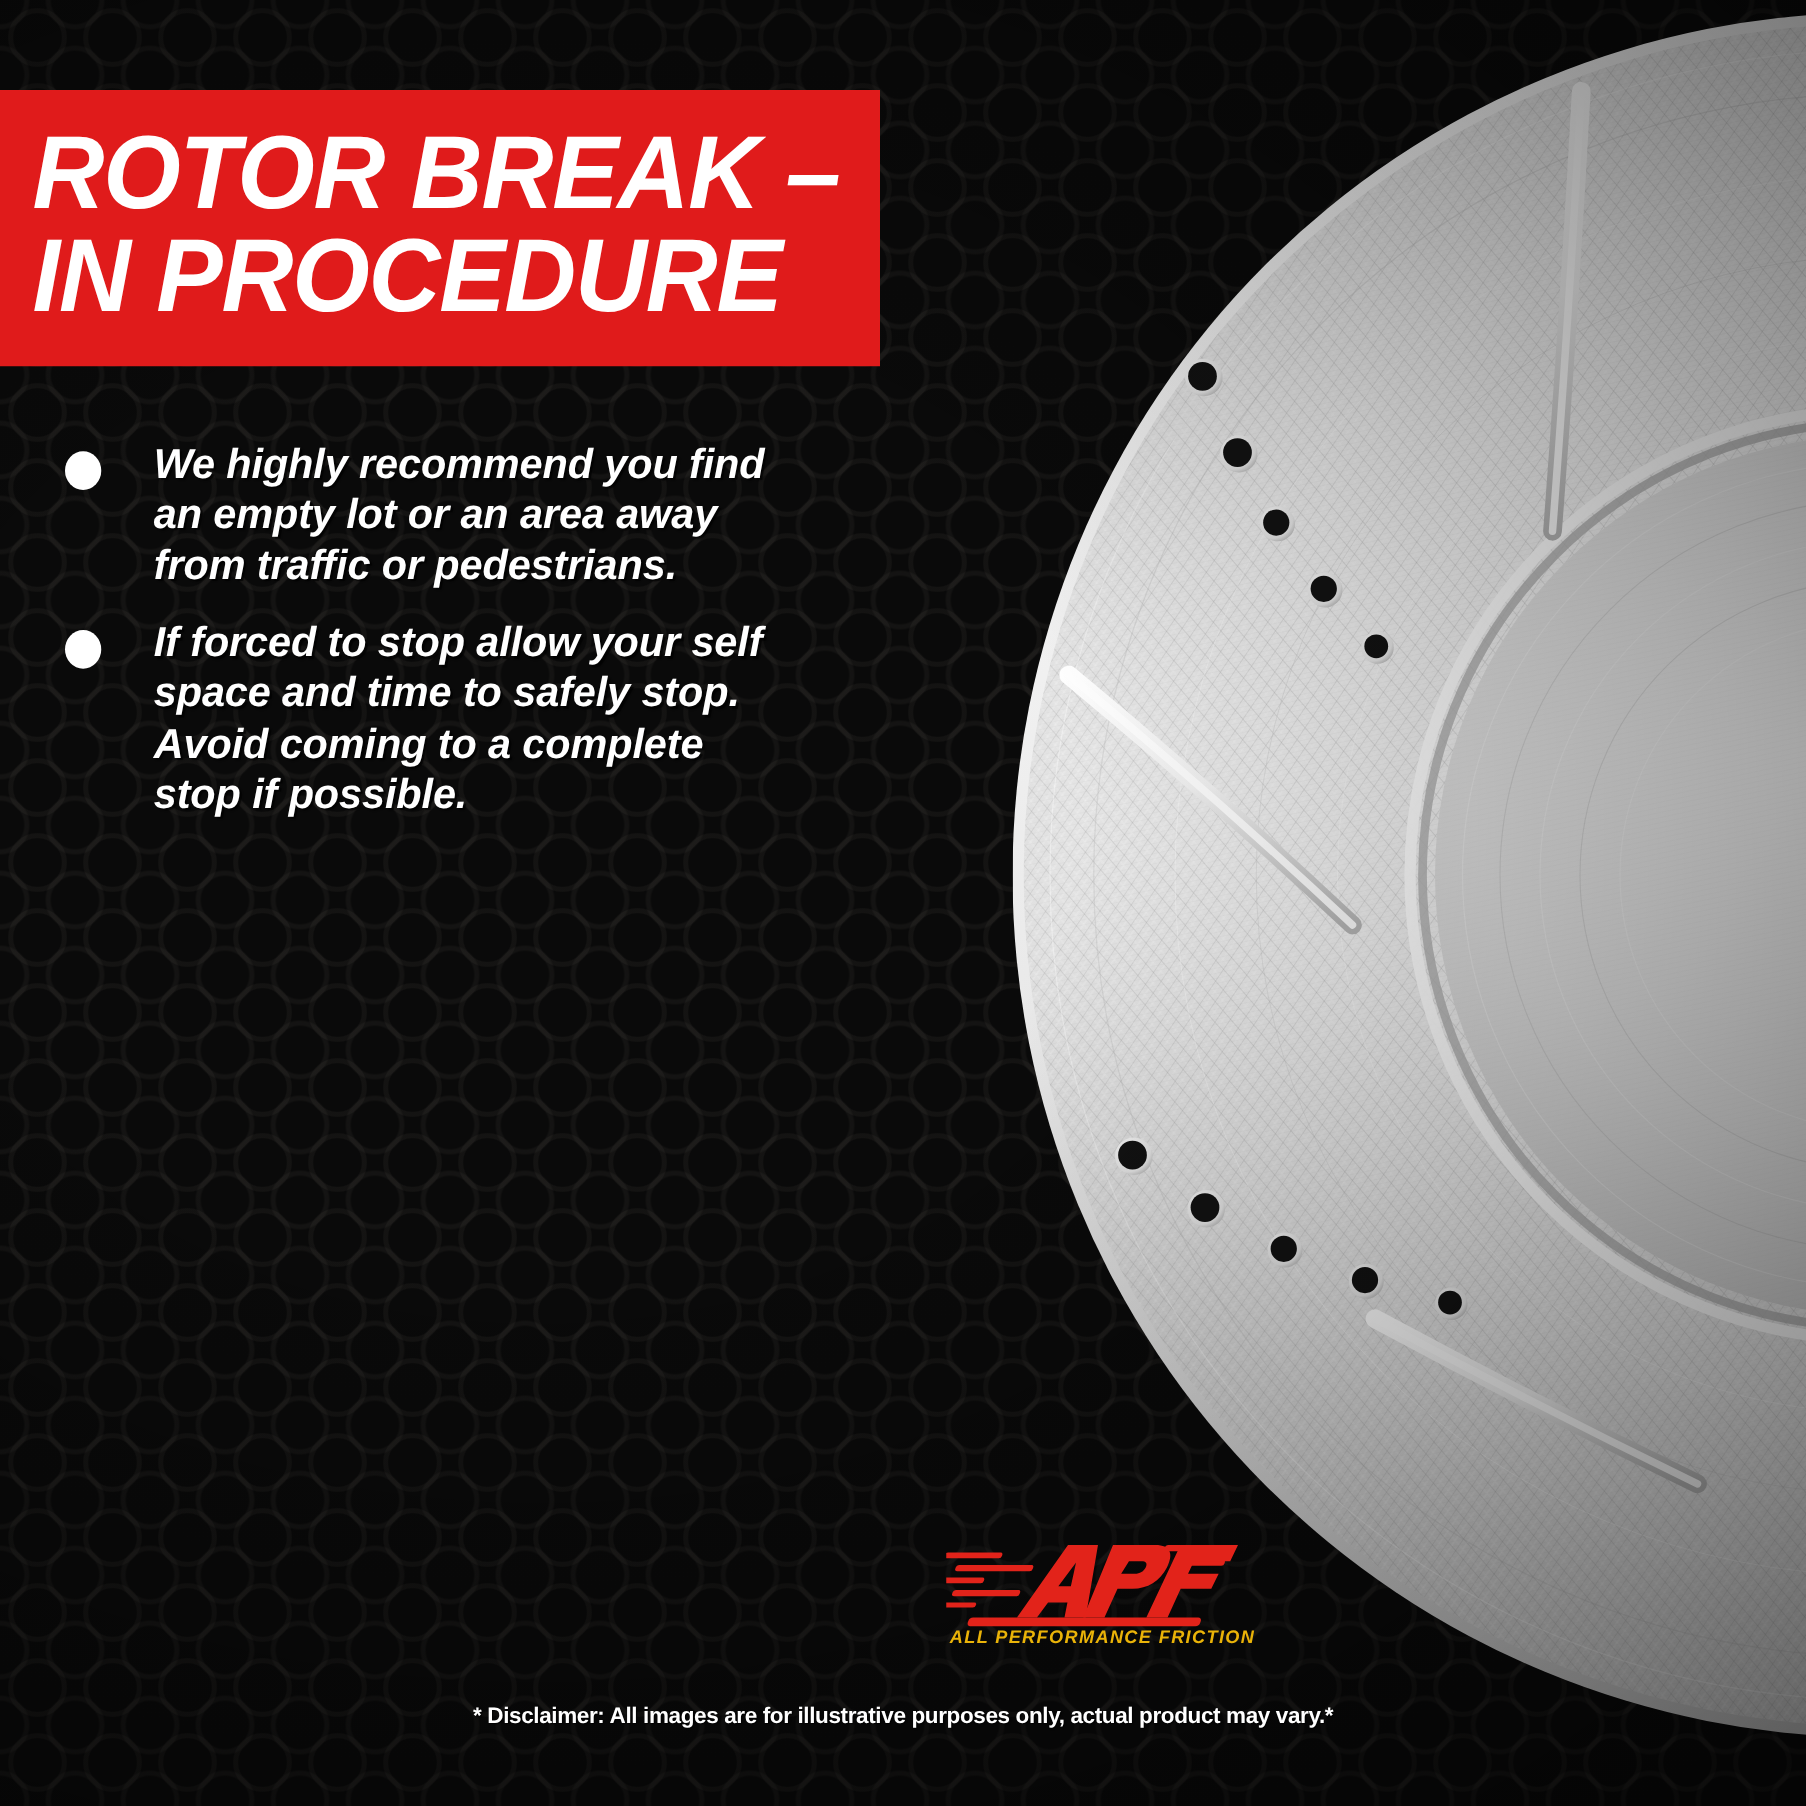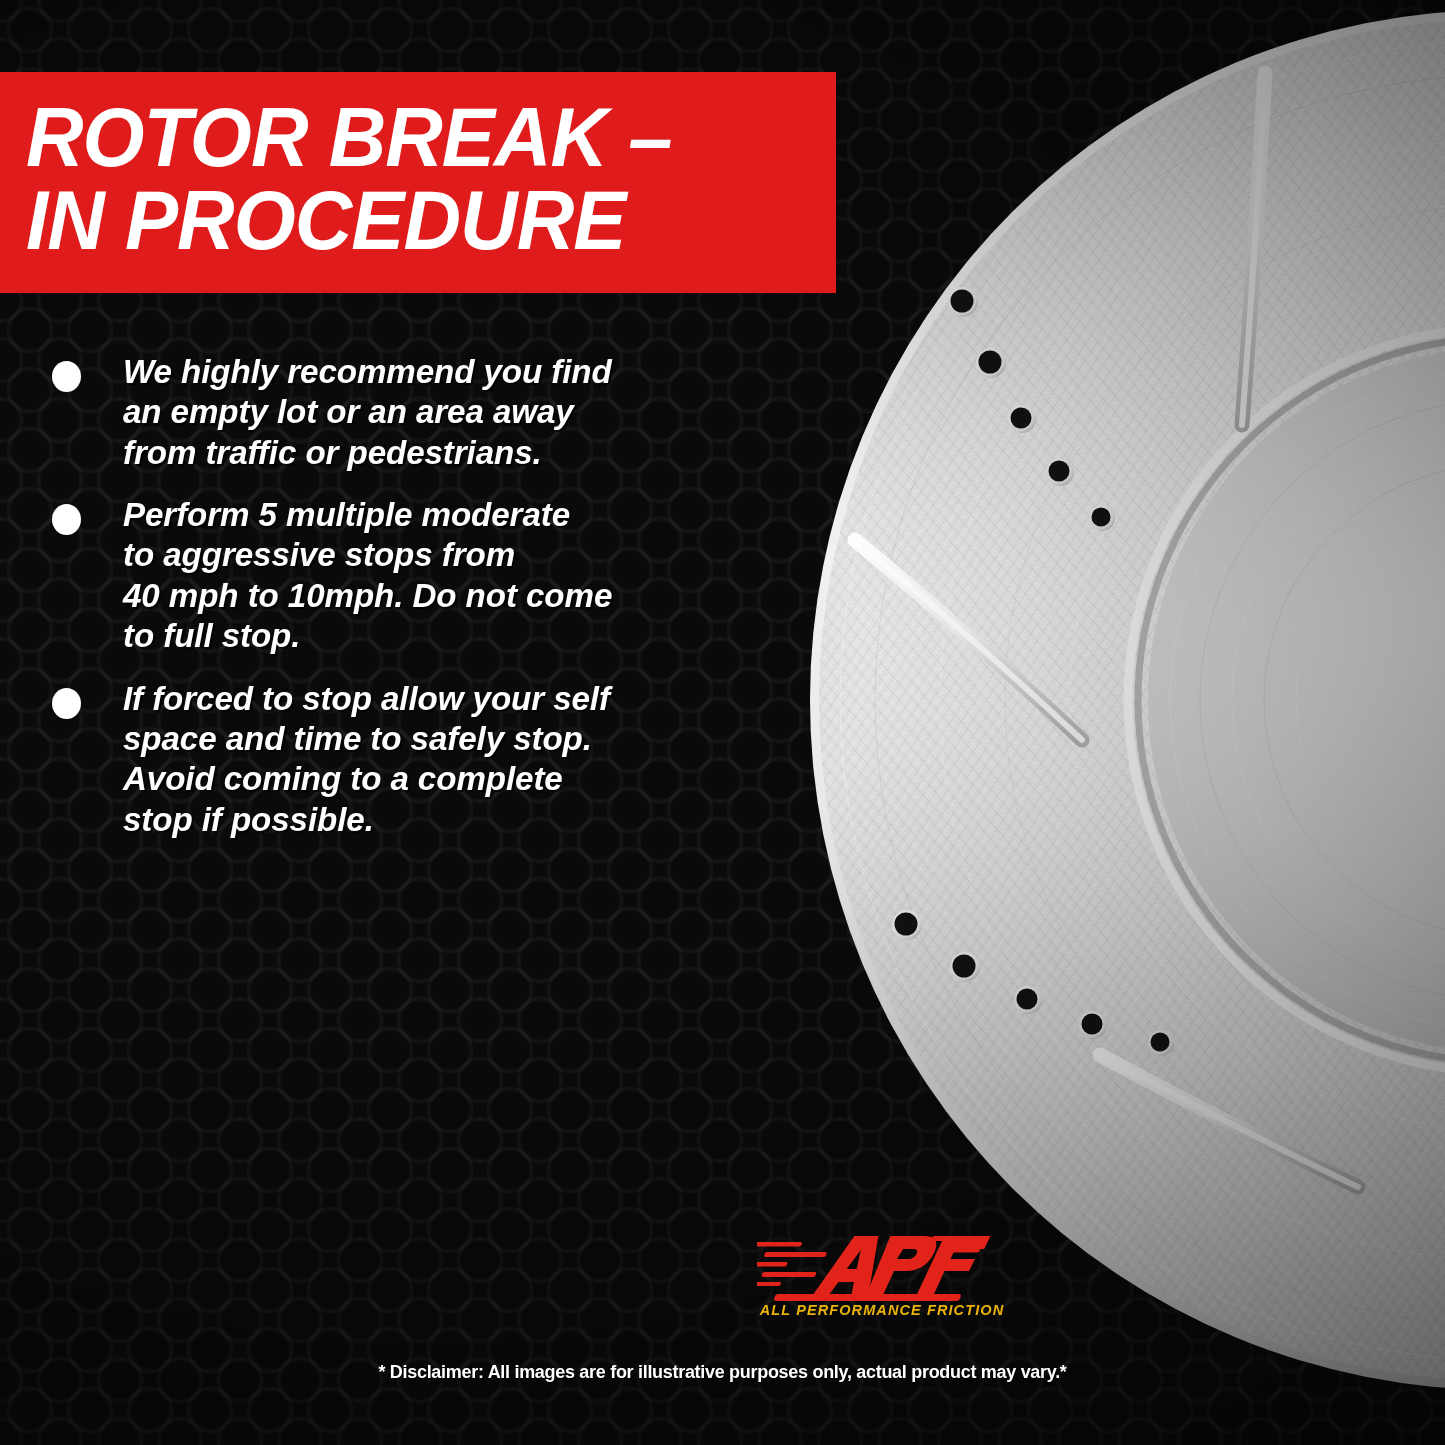--- a/index.html
+++ b/index.html
@@ -26,21 +26,21 @@
 
   
   .rotor-wrap{
     position:absolute;left:810px;top:-5px;width:1400px;height:1460px;
     overflow:hidden;pointer-events:none;
   }
   .rotor-svg{position:absolute;left:0;top:0;}
 
   
   .title-banner{
-    position:absolute;left:0;top:72px;width:836px;height:221px;
+    position:absolute;left:0;top:72px;width:704px;height:221px;
     background:#e01b1b;
     display:flex;flex-direction:column;justify-content:center;
     box-sizing:border-box;padding:6px 0 12px 26px;
   }
   .title-line{
     color:#fff;font-weight:bold;font-style:italic;
     font-size:83px;line-height:.99;letter-spacing:-1px;
     white-space:nowrap;
     transform:scaleX(.96);transform-origin:left center;
   }
@@ -283,29 +283,20 @@
 
     <div class="bullet-row">
       <span class="bullet-dot"></span>
       <div class="bullet-text">
         <div>We highly recommend you find</div>
         <div>an empty lot or an area away</div>
         <div>from traffic or pedestrians.</div>
       </div>
     </div>
 
-    <div class="bullet-row">
-      <span class="bullet-dot"></span>
-      <div class="bullet-text">
-        <div>Perform 5 multiple moderate</div>
-        <div>to aggressive stops from</div>
-        <div>40 mph to 10mph. Do not come</div>
-        <div>to full stop.</div>
-      </div>
-    </div>
 
     <div class="bullet-row">
       <span class="bullet-dot"></span>
       <div class="bullet-text">
         <div>If forced to stop allow your self</div>
         <div>space and time to safely stop.</div>
         <div>Avoid coming to a complete</div>
         <div>stop if possible.</div>
       </div>
     </div>

